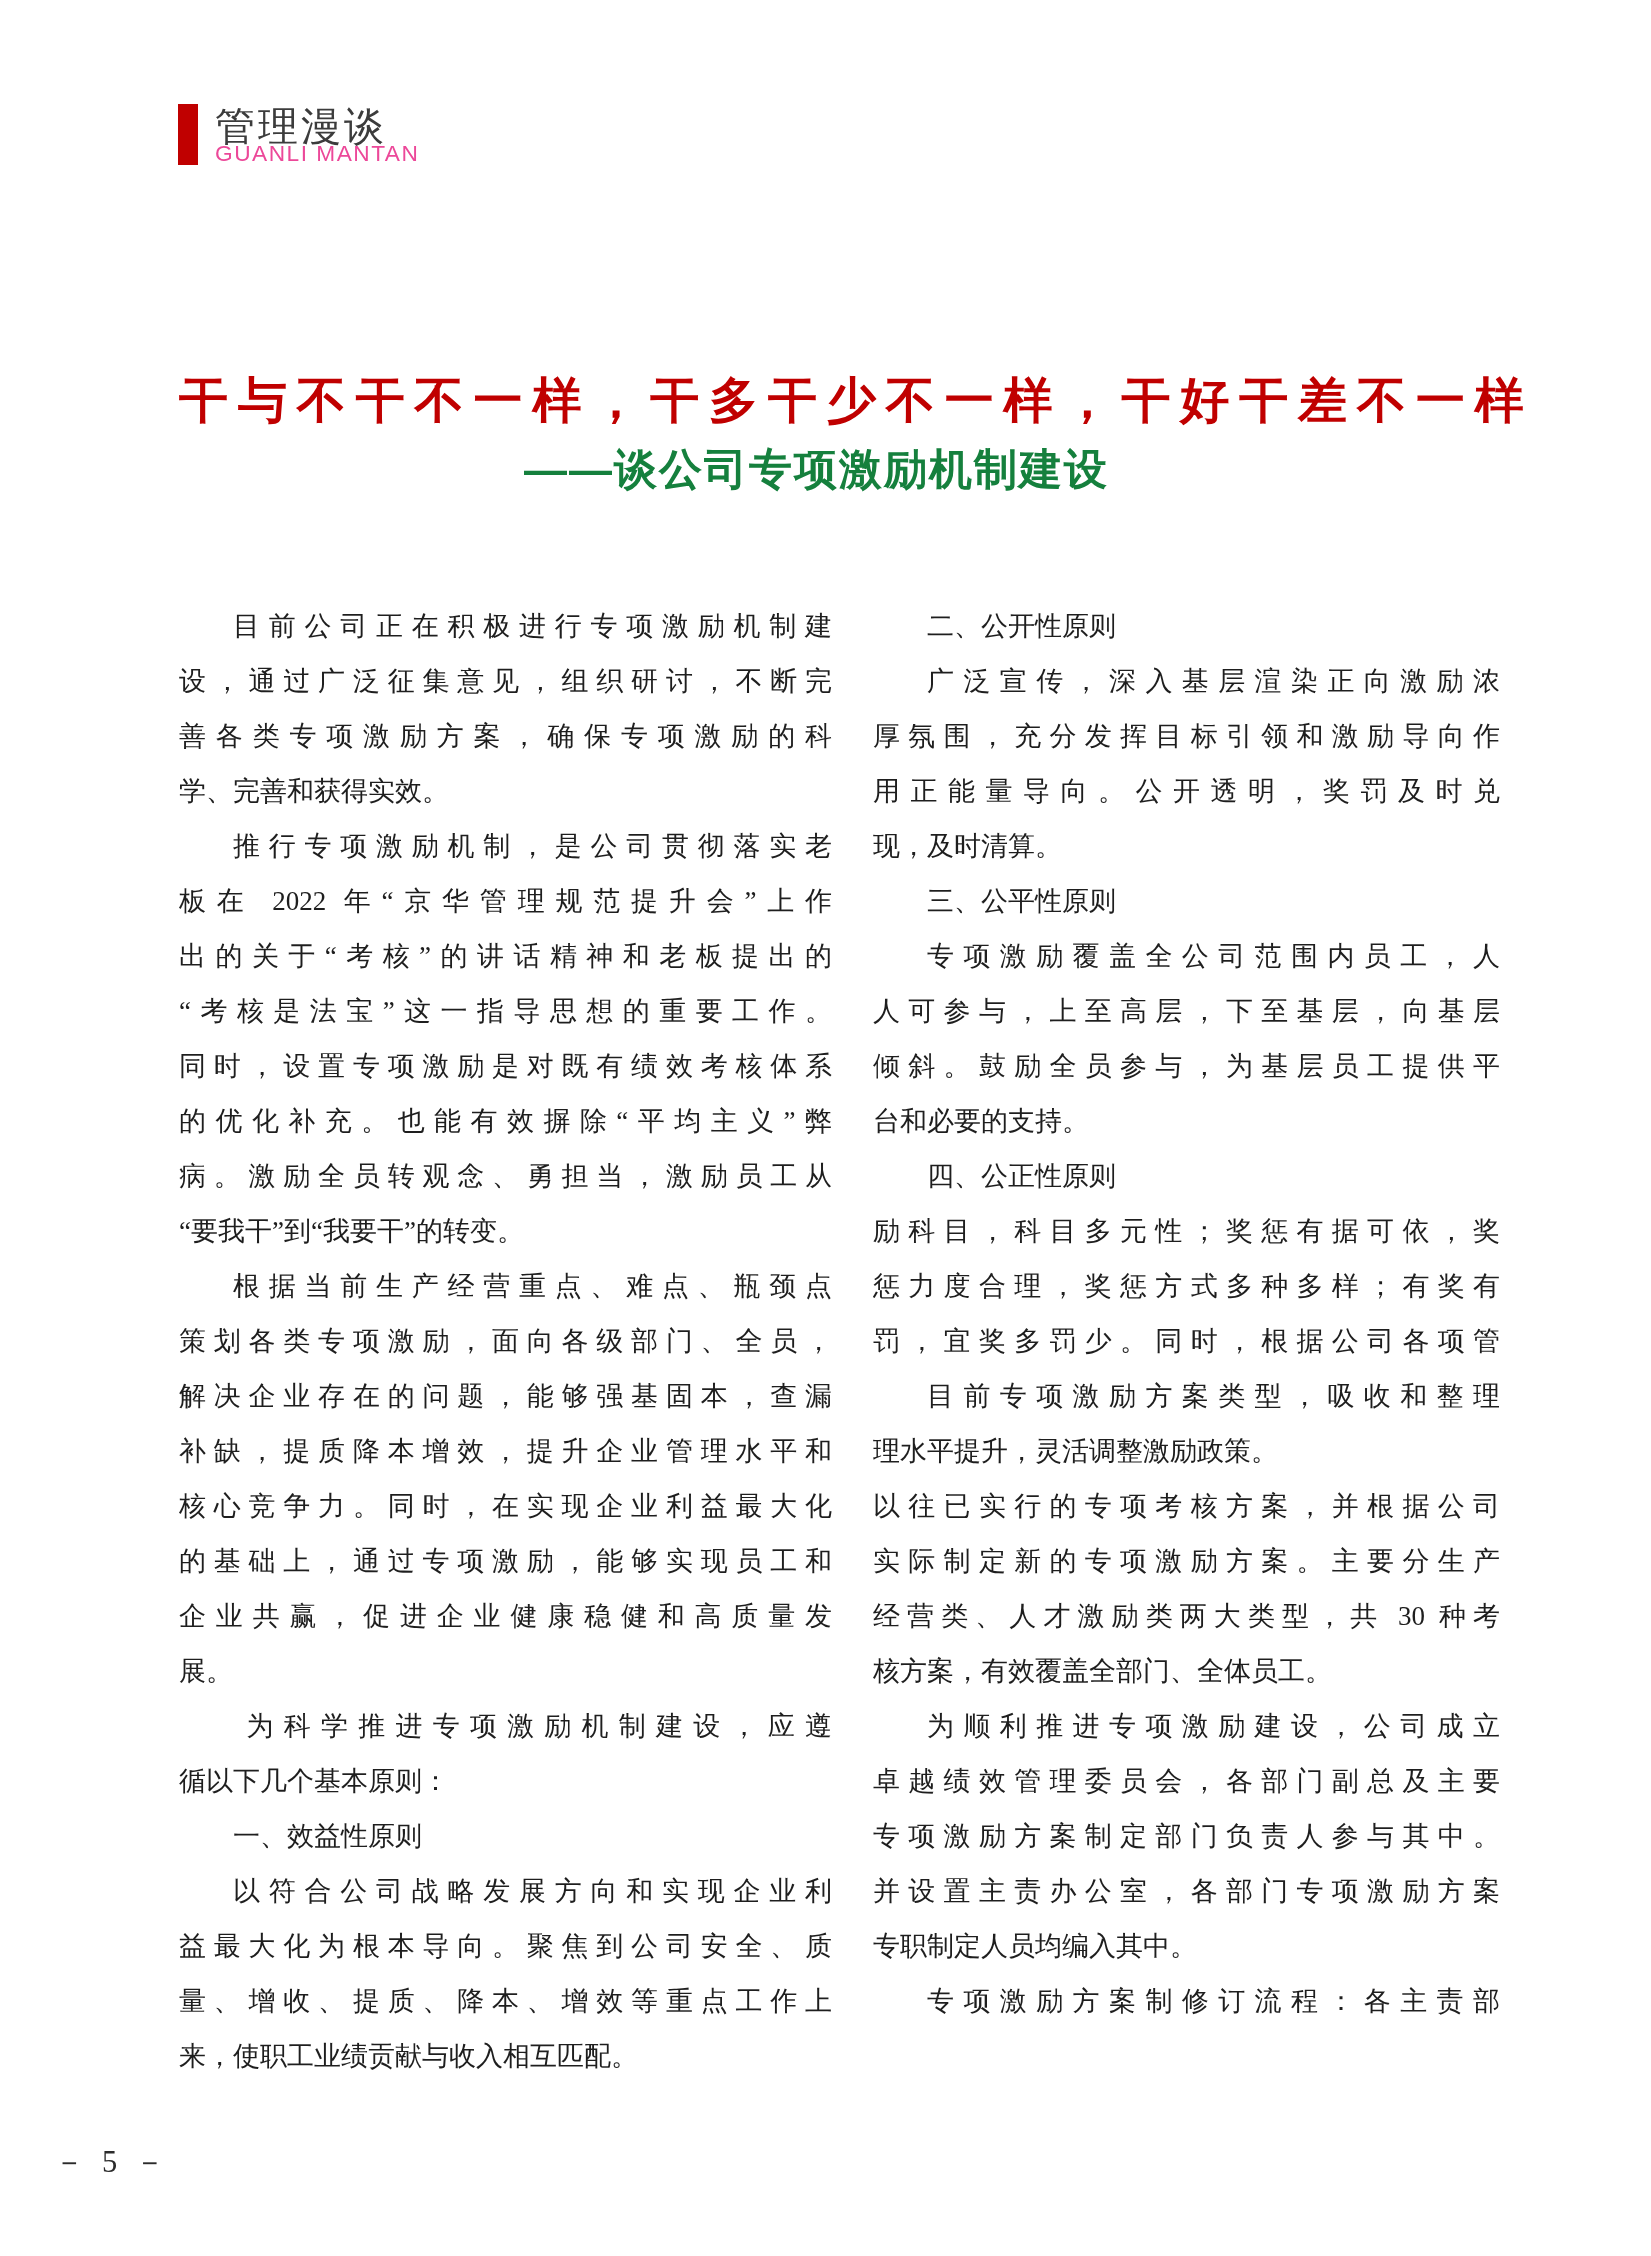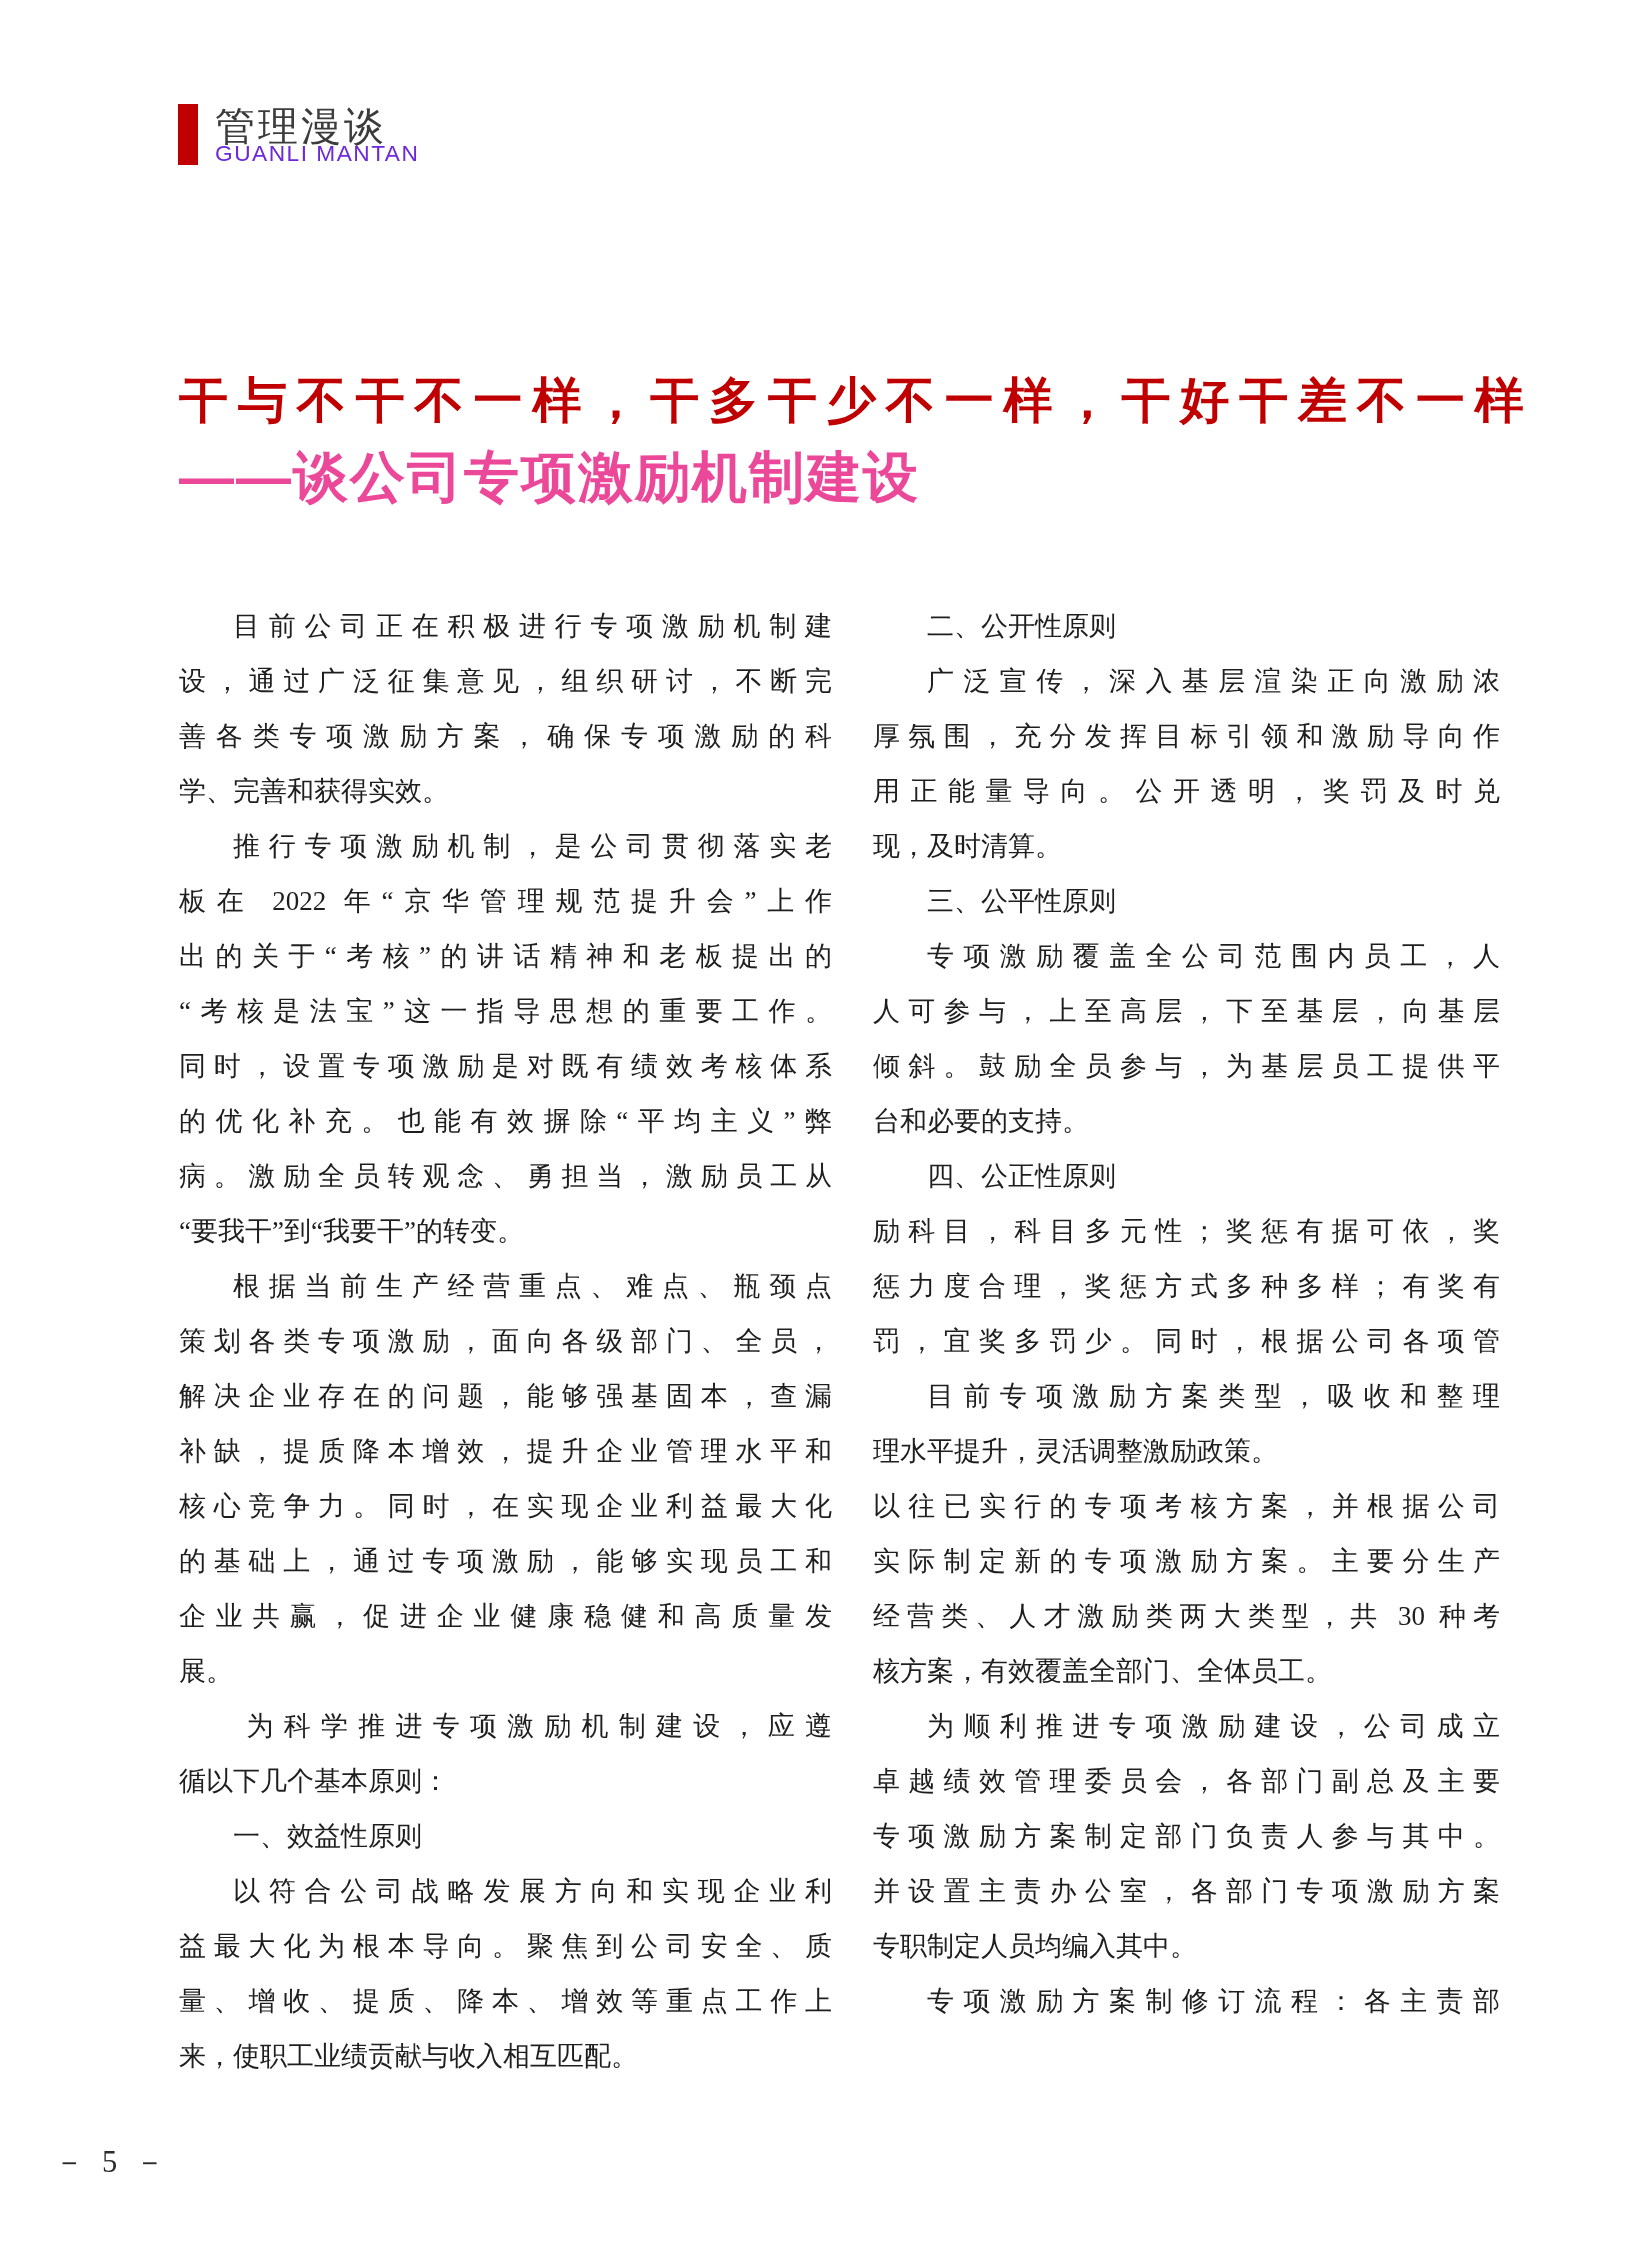--- a/index.html
+++ b/index.html
@@ -14,37 +14,37 @@
   .header-bar {
     position:absolute; left:178px; top:104px;
     width:19.7px; height:61px; background:#c00000;
   }
   .header-cn {
     position:absolute; left:215px; top:99px;
     font-size:40px; color:#3c3c3c; letter-spacing:3px;
   }
   .header-en {
     position:absolute; left:215px; top:140px;
-    font-size:22.7px; color:#6d28d9; letter-spacing:1.5px;
+    font-size:22.7px; color:#ec4899; letter-spacing:1.5px;
     font-family:"Liberation Sans","DejaVu Sans",sans-serif;
   }
   .title-line1 {
     position:absolute; left:179px; top:368px; width:1318px;
     text-align:center;
     font-family:"Liberation Sans","DejaVu Sans",sans-serif;
     font-weight:bold; font-size:49px; letter-spacing:9.9px;
     color:#c00000; white-space:nowrap;
   }
   .title-line2 {
     position:absolute; left:179px; top:441px; width:1318px;
     box-sizing:border-box; padding-right:43px;
-    text-align:left;
+    text-align:center;
     font-family:"Liberation Sans","DejaVu Sans",sans-serif;
-    font-weight:bold; font-size:55px; letter-spacing:2px;
-    color:#ec4899; white-space:nowrap;
+    font-weight:bold; font-size:43px; letter-spacing:2px;
+    color:#15803d; white-space:nowrap;
   }
   .col {
     position:absolute; top:599px;
   }
   .col-left  { left:179px; width:653px; }
   .col-right { left:873px; width:627px; }
   .line {
     height:55px; line-height:55px;
     font-size:27px;
     overflow:hidden;

